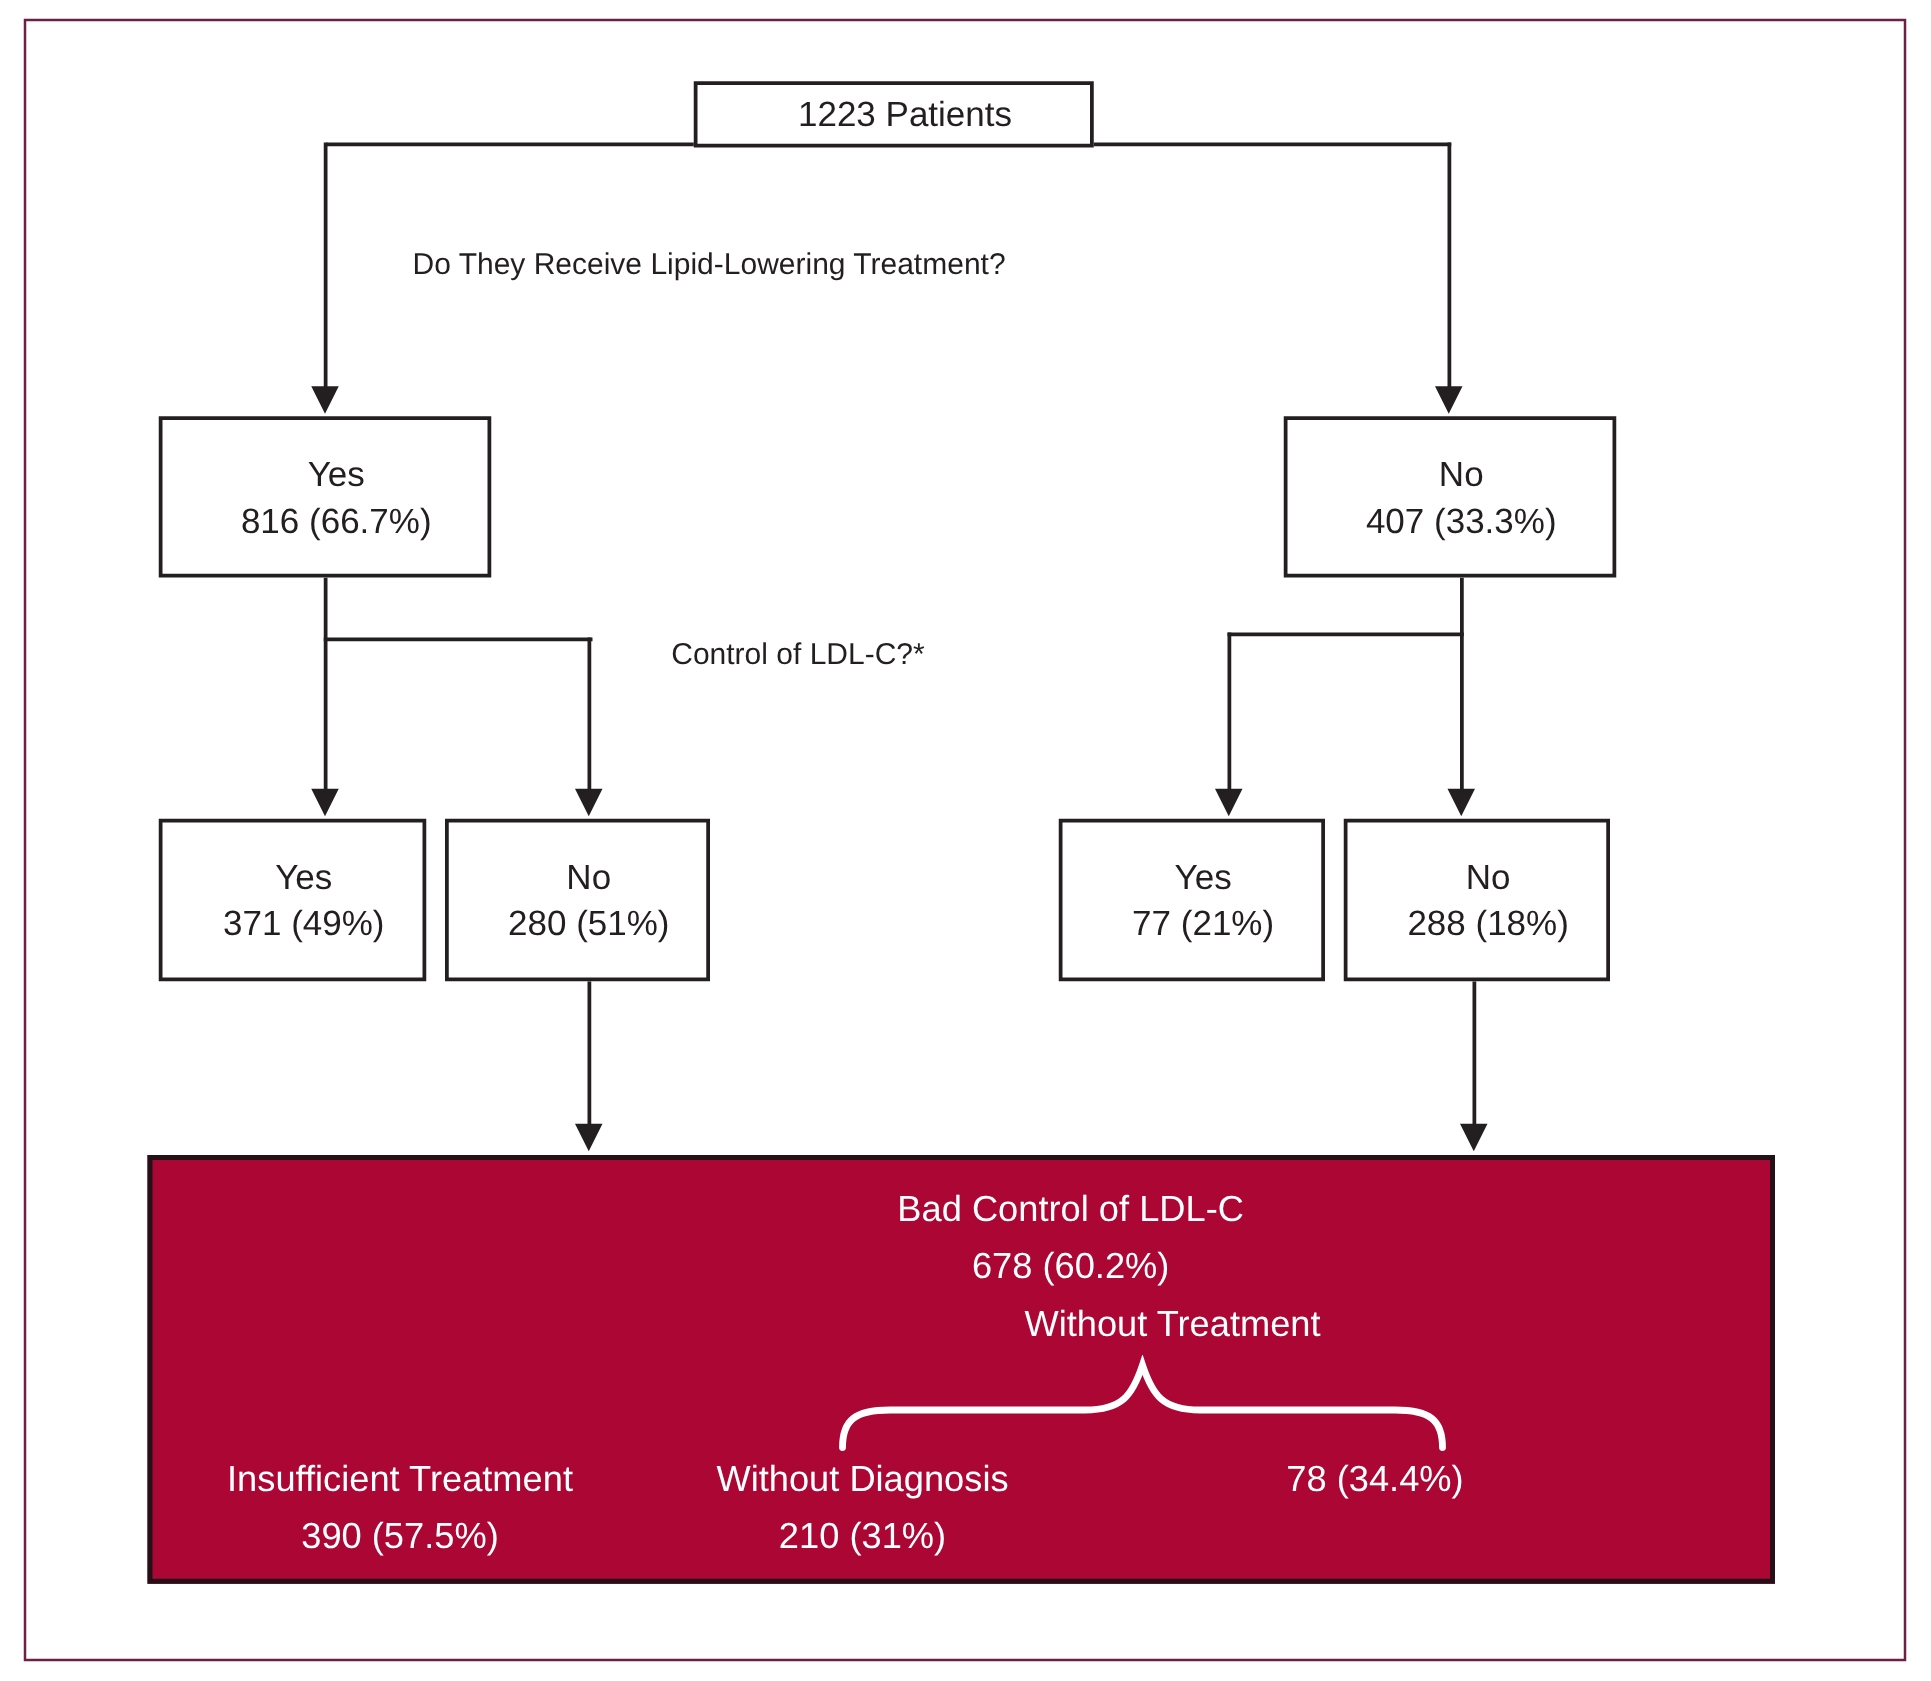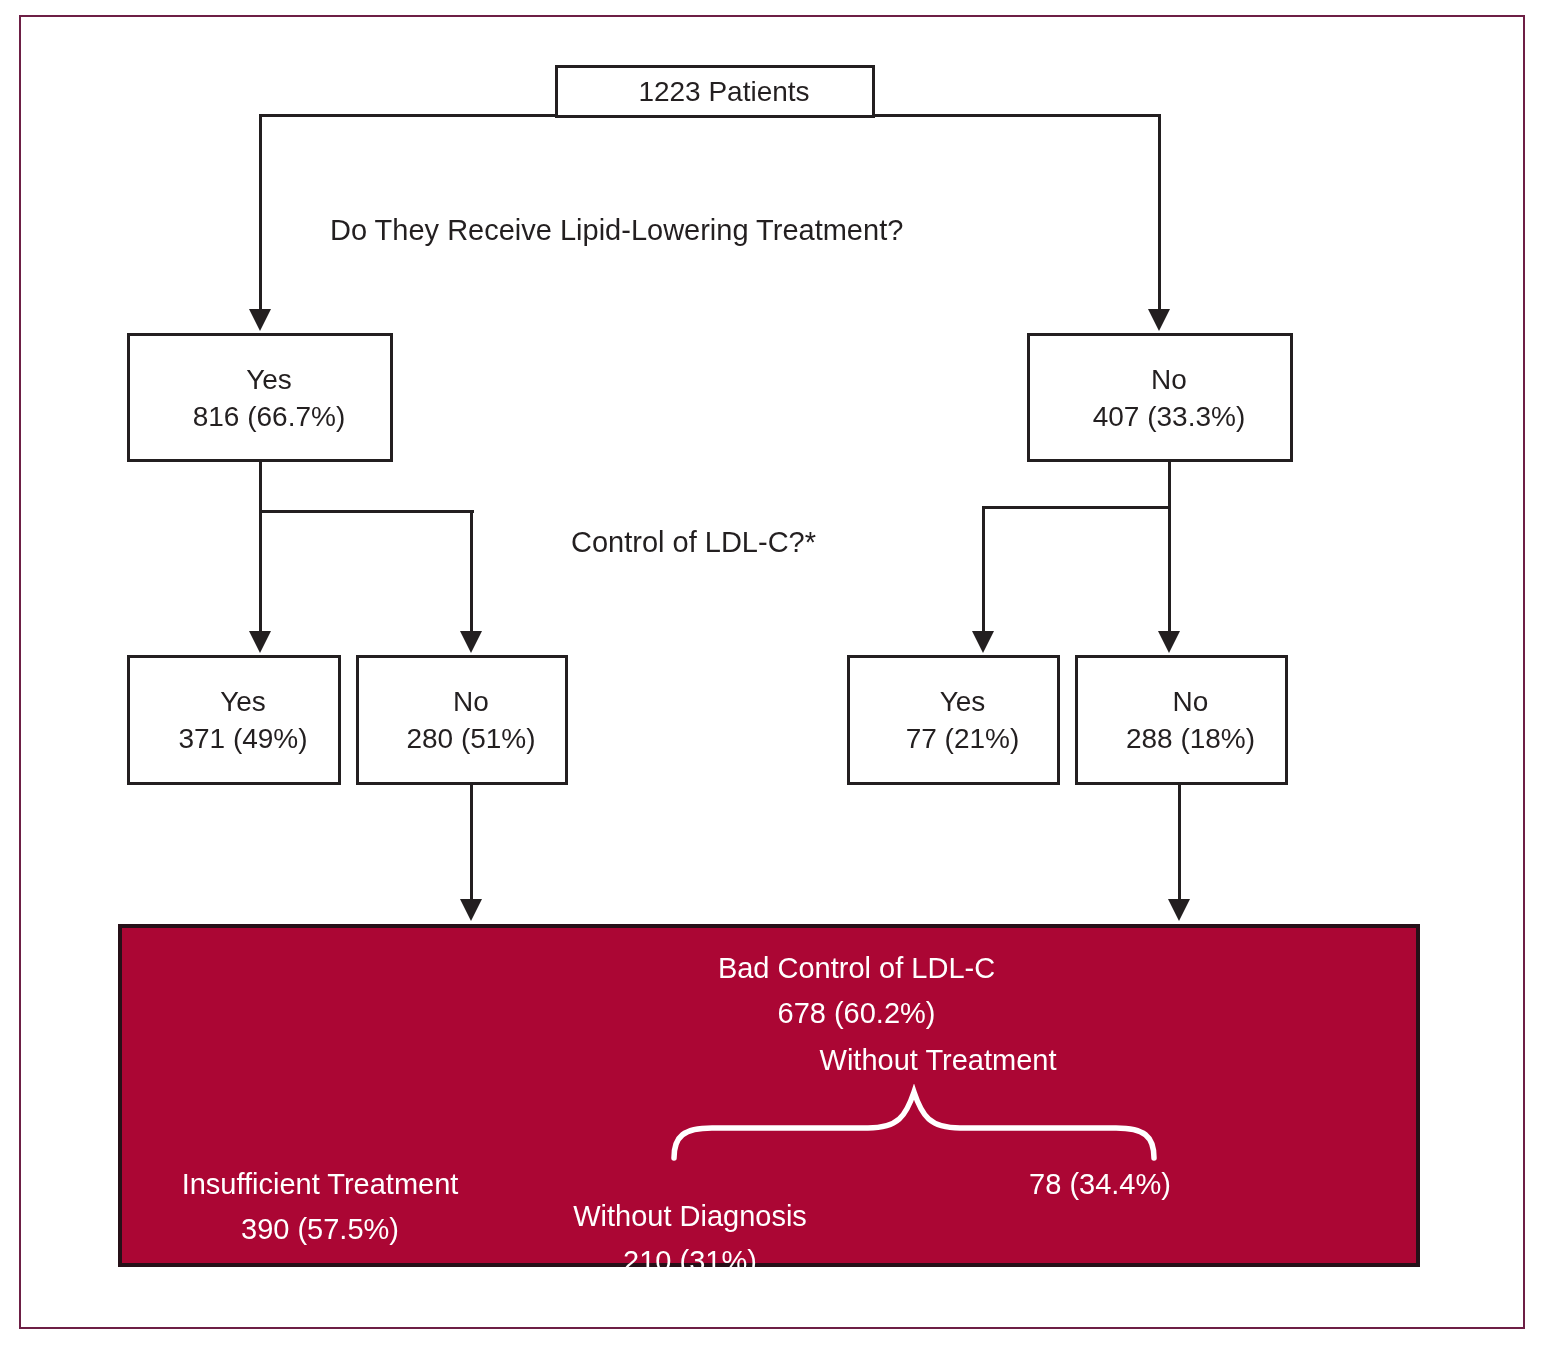--- a/index.html
+++ b/index.html
@@ -10,21 +10,21 @@
   .outer-frame {
     position:absolute; left:19px; top:15px; width:1506px; height:1314px;
     border:2px solid var(--outer-border,#6d1f45); box-sizing:border-box;
   }
   .node {
     position:absolute; background:#ffffff; border:3px solid #231f20;
     box-sizing:border-box; display:flex; flex-direction:column;
     align-items:center; justify-content:center; text-align:center;
     font-size:28px; line-height:37px;padding-left:18px;
   }
-  .qtext { position:absolute; font-size:29px; white-space:nowrap;margin-top:16px; }
+  .qtext { position:absolute; font-size:24px; white-space:nowrap; }
   .line { position:absolute; background:#231f20; }
   .arrowhead {
     position:absolute; width:0; height:0;
     border-left:11px solid transparent; border-right:11px solid transparent;
     border-top:22px solid #231f20;
   }
   .highlight {
     position:absolute; left:118px; top:924px; width:1302px; height:343px;
     background:var(--highlight-bg,#ab0634);
     border:4px solid var(--highlight-border,#261018); box-sizing:border-box;
@@ -59,21 +59,21 @@
   <div class="line" style="left:982px; top:506px; width:3px; height:126px;"></div>
   <div class="arrowhead" style="left:972px; top:631px;"></div>
   <div class="arrowhead" style="left:1158px; top:631px;"></div>
 
   <div class="line" style="left:470px; top:785px; width:3px; height:115px;"></div>
   <div class="arrowhead" style="left:460px; top:899px;"></div>
   <div class="line" style="left:1178px; top:785px; width:3px; height:115px;"></div>
   <div class="arrowhead" style="left:1168px; top:899px;"></div>
 
   <div class="qtext" style="left:330px; top:198px;">Do They Receive Lipid-Lowering Treatment?</div>
-  <div class="qtext" style="left:571px; top:510px;">Control of LDL-C?*</div>
+  <div class="qtext" style="left:537px; top:510px;">Control of LDL-C?*</div>
 
   <div class="node" style="left:555px; top:65px; width:320px; height:53px;">
     <div>1223 Patients</div>
   </div>
 
   <div class="node" style="left:127px; top:333px; width:266px; height:129px;">
     <div>Yes</div>
     <div>816 (66.7%)</div>
   </div>
 
@@ -113,21 +113,21 @@
 
   <svg class="brace" width="492" height="78" viewBox="0 0 492 78">
     <path d="M 6 74 C 6 52 16 44 44 44 L 200 44 C 230 44 238 32 246 8 C 254 32 262 44 292 44 L 448 44 C 476 44 486 52 486 74" fill="none" stroke="#ffffff" stroke-width="5.5" stroke-linecap="round"></path>
   </svg>
 
   <div class="hl-text" style="left:120px; top:1162px; width:400px;">
     <div>Insufficient Treatment</div>
     <div>390 (57.5%)</div>
   </div>
 
-  <div class="hl-text" style="left:490px; top:1162px; width:400px;margin-top:32px;">
+  <div class="hl-text" style="left:490px; top:1162px; width:400px;">
     <div>Without Diagnosis</div>
     <div>210 (31%)</div>
   </div>
 
   <div class="hl-text" style="left:850px; top:1162px; width:500px;">
     <div>78 (34.4%)</div>
   </div>
 
 </div>
 

